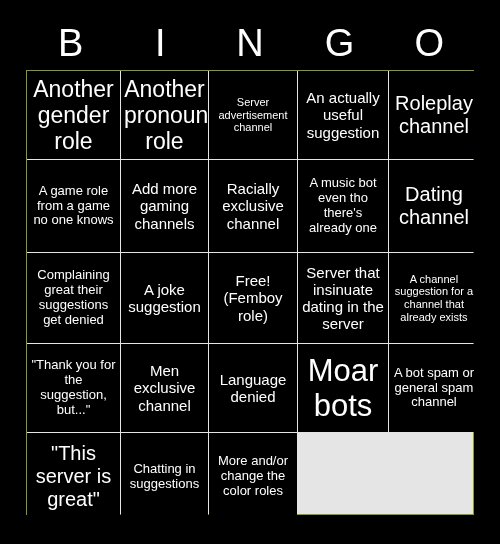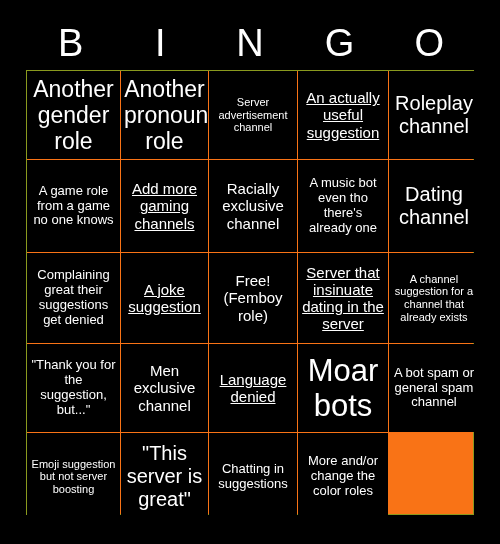--- a/index.html
+++ b/index.html
@@ -49,21 +49,21 @@
   
   #bingo-grid {
     position: absolute;
     left: 26px;
     top: 70px;
     width: 448px;
     height: 445px;
     display: grid;
     grid-template-columns: 93px 87px 88px 90px 90px;
     grid-template-rows: 88px 92px 90px 88px 87px;
-    background: #f97316;
+    background: #e5e5e5;
     gap: 1px;
     border: 1px solid #8a9a1e;
     box-sizing: border-box;
   }
 
   .bingo-cell {
     background: #000000;
     color: #ffffff;
     display: flex;
     align-items: center;
@@ -71,21 +71,21 @@
     text-align: center;
     padding: 2px 3px;
     box-sizing: border-box;
     overflow: hidden;
     line-height: 1.14;
   }
 
   
   .fs-xs  { font-size: 11px; }
   .fs-s   { font-size: 13px; }
-  .fs-m   { font-size: 15px; text-decoration: underline; }
+  .fs-m   { font-size: 15px; }
   .fs-l   { font-size: 15px; }
   .fs-xl  { font-size: 20px; }
   .fs-xxl { font-size: 23px; }
   .fs-huge{ font-size: 31px; }
 
   .cell-text {
     display: block;
     width: 100%;
     white-space: pre-line;
   }
@@ -161,23 +161,20 @@
     <div class="bingo-cell fs-m">
         <span class="cell-text">Language denied</span>
       </div>
     <div class="bingo-cell fs-huge">
         <span class="cell-text">Moar bots</span>
       </div>
     <div class="bingo-cell fs-s">
         <span class="cell-text">A bot spam or general spam channel</span>
       </div>
 
-    <div class="bingo-cell fs-xs">
-        <span class="cell-text">Emoji suggestion but not server boosting</span>
-      </div>
     <div class="bingo-cell fs-xl">
         <span class="cell-text">"This server is great"</span>
       </div>
     <div class="bingo-cell fs-s">
         <span class="cell-text">Chatting in suggestions</span>
       </div>
     <div class="bingo-cell fs-s">
         <span class="cell-text">More and/or change the color roles</span>
       </div>
   </div>

